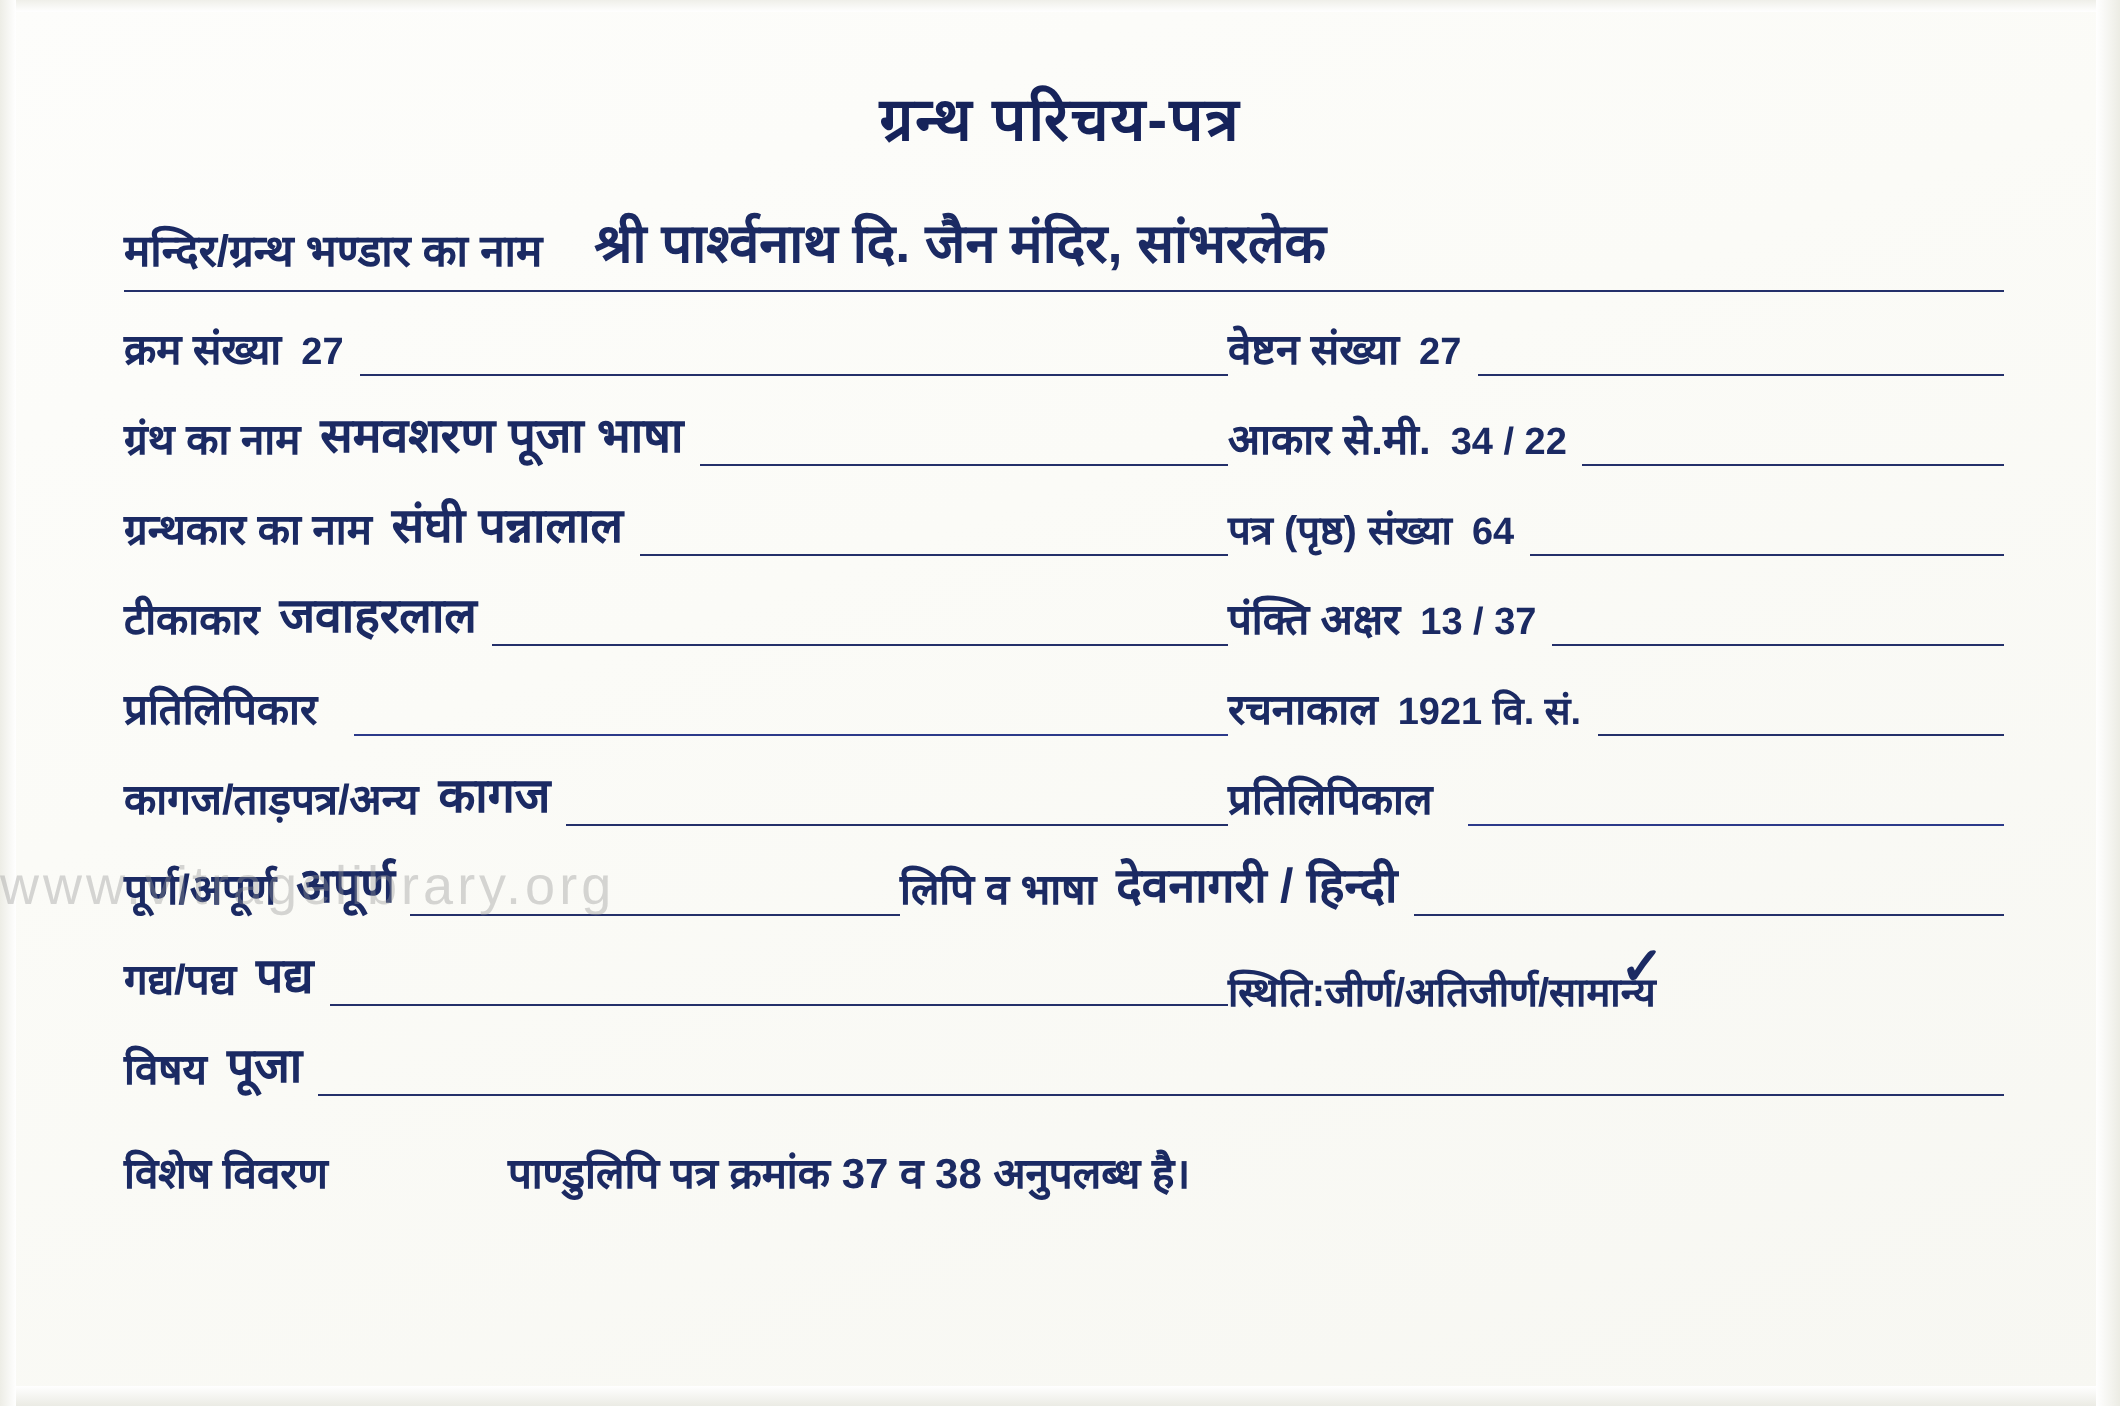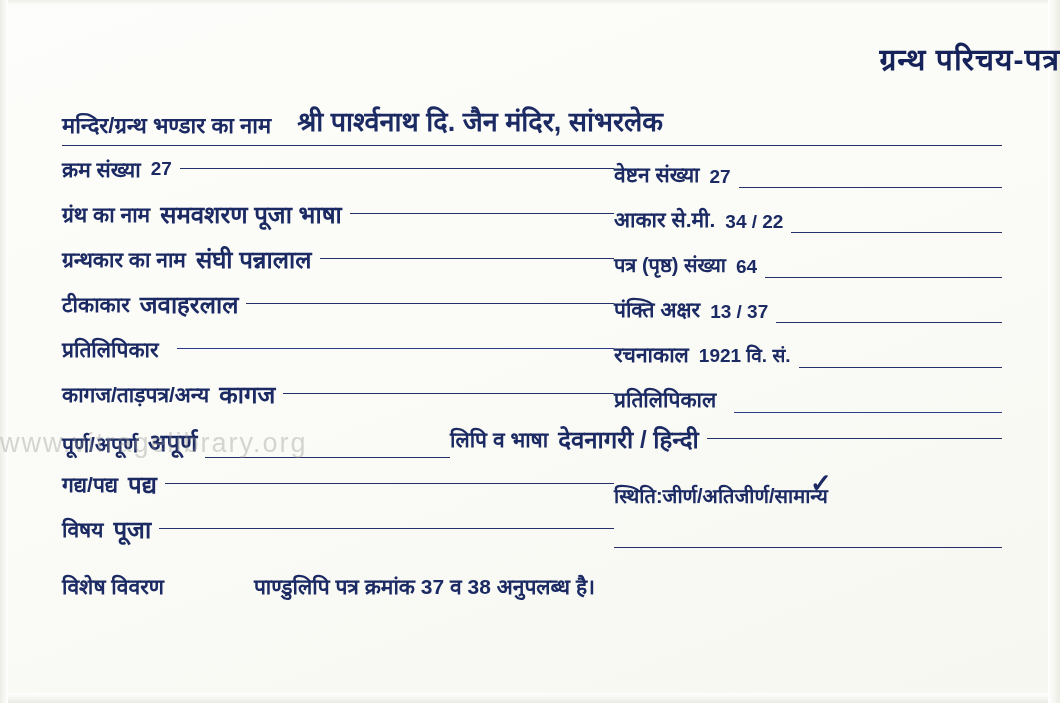--- a/index.html
+++ b/index.html
@@ -29,21 +29,21 @@
 
   .ink {
     color: #1b2a63;
     font-family: "Liberation Sans", sans-serif;
   }
 
   .doc-title {
     position: absolute;
     left: 0; right: 0;
     top: 38px;
-    text-align: right;
+    text-align: center;
     font-size: 30px;
     font-weight: 700;
     letter-spacing: 1px;
     color: #16235a;
   }
 
   .form {
     position: absolute;
     left: 62px;
     top: 100px;
@@ -56,21 +56,21 @@
     display: flex;
     align-items: flex-end;
   }
 
   .half {
     position: relative;
     display: flex;
     align-items: flex-end;
     height: 45px;
   }
-  .half.left  { width: 552px; align-items: center; }
+  .half.left  { width: 552px; }
   .half.right { width: 388px; text-align: center; }
 
   .label {
     font-size: 21px;
     font-weight: 700;
     color: #1b2a63;
     white-space: nowrap;
     padding-bottom: 6px;
   }
   .label.small { font-size: 20px; }

